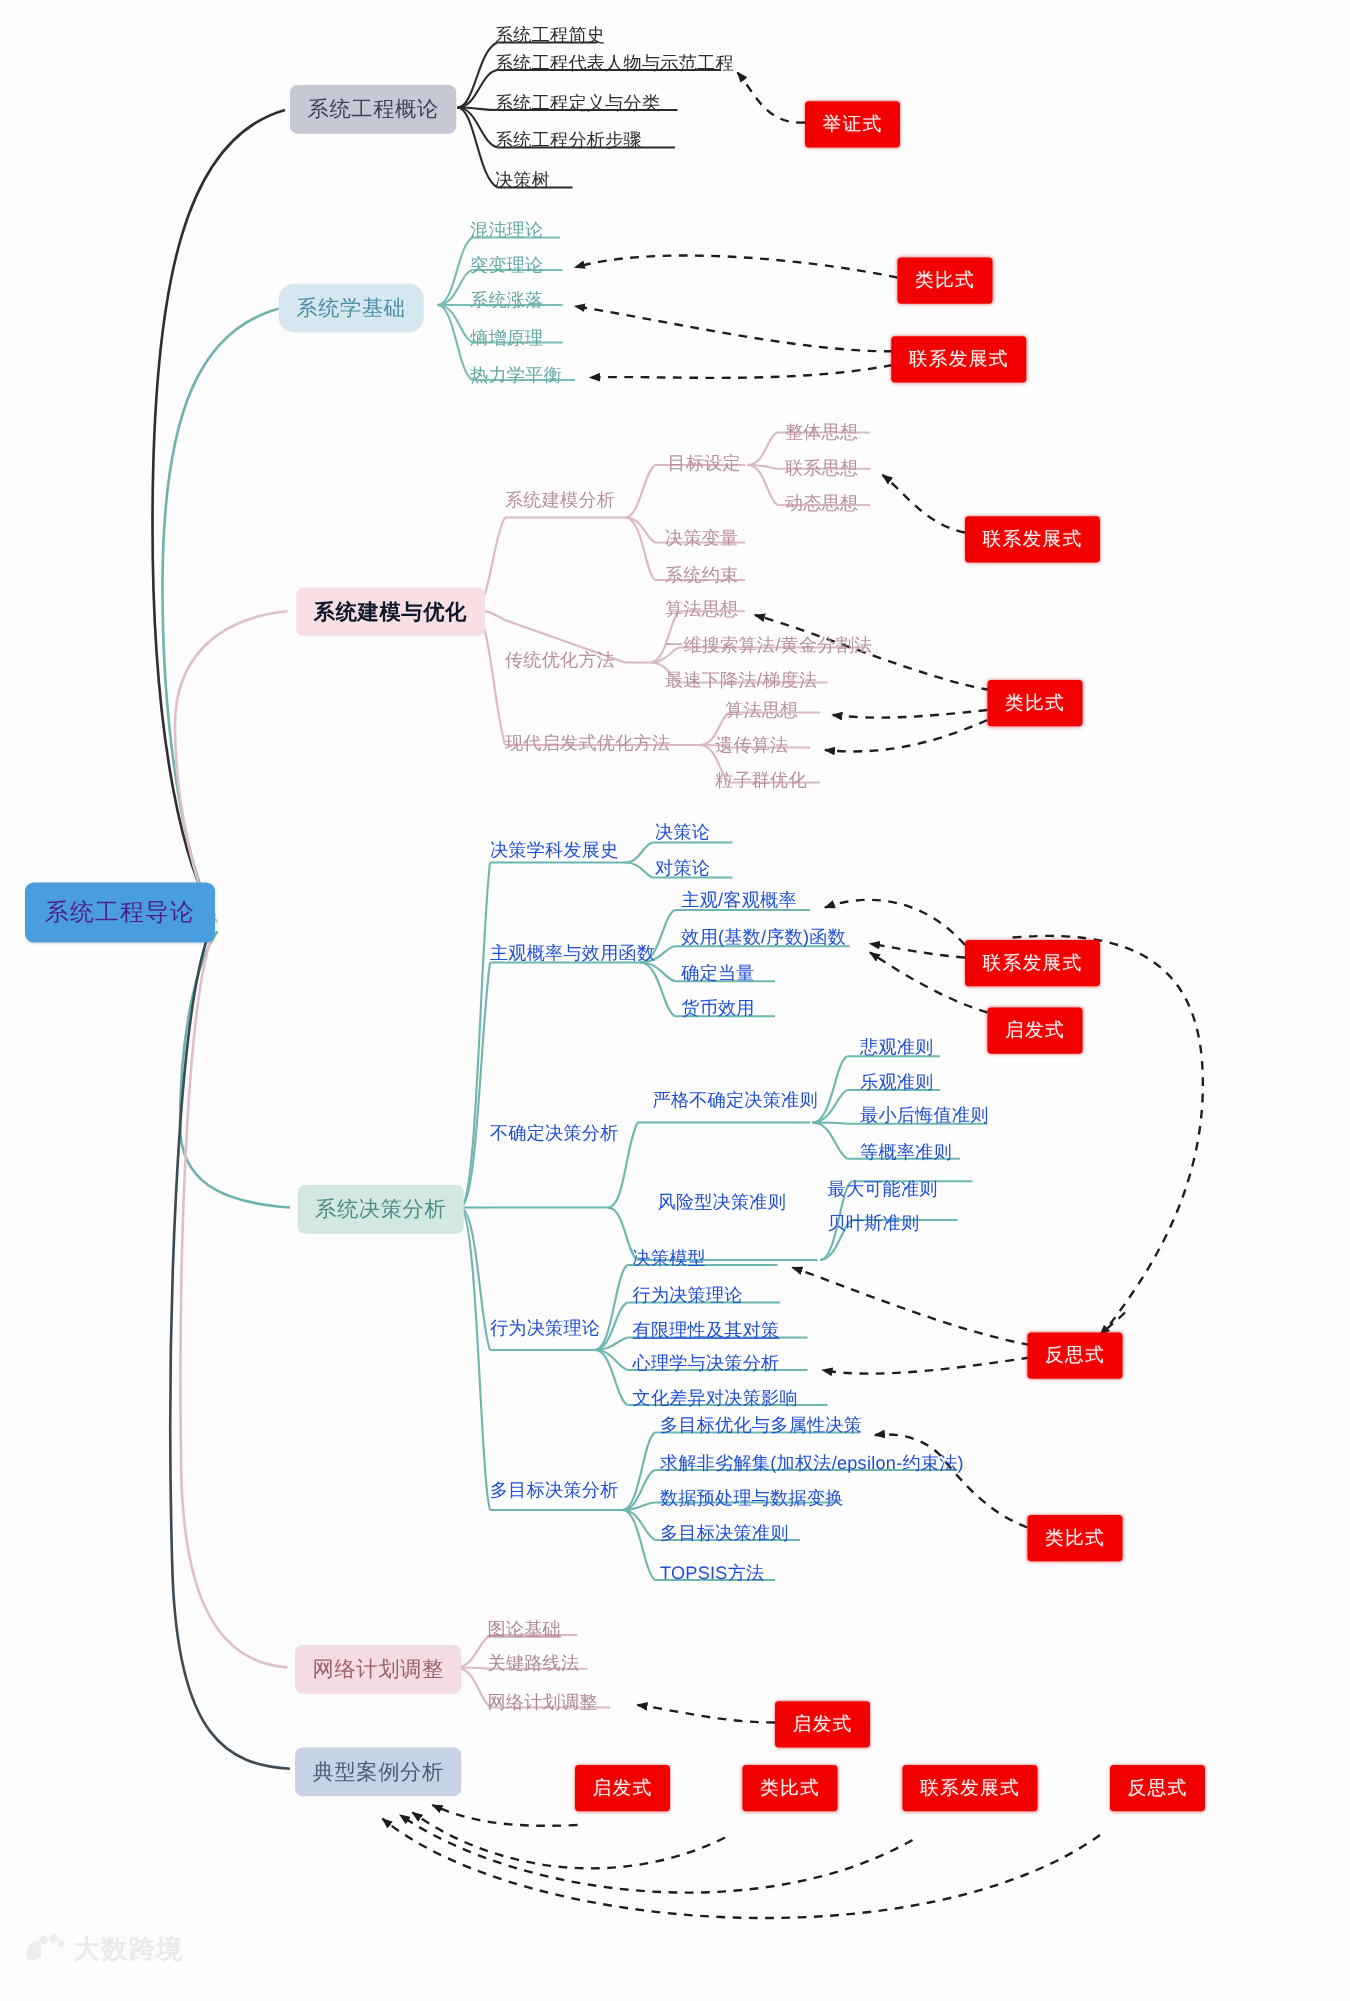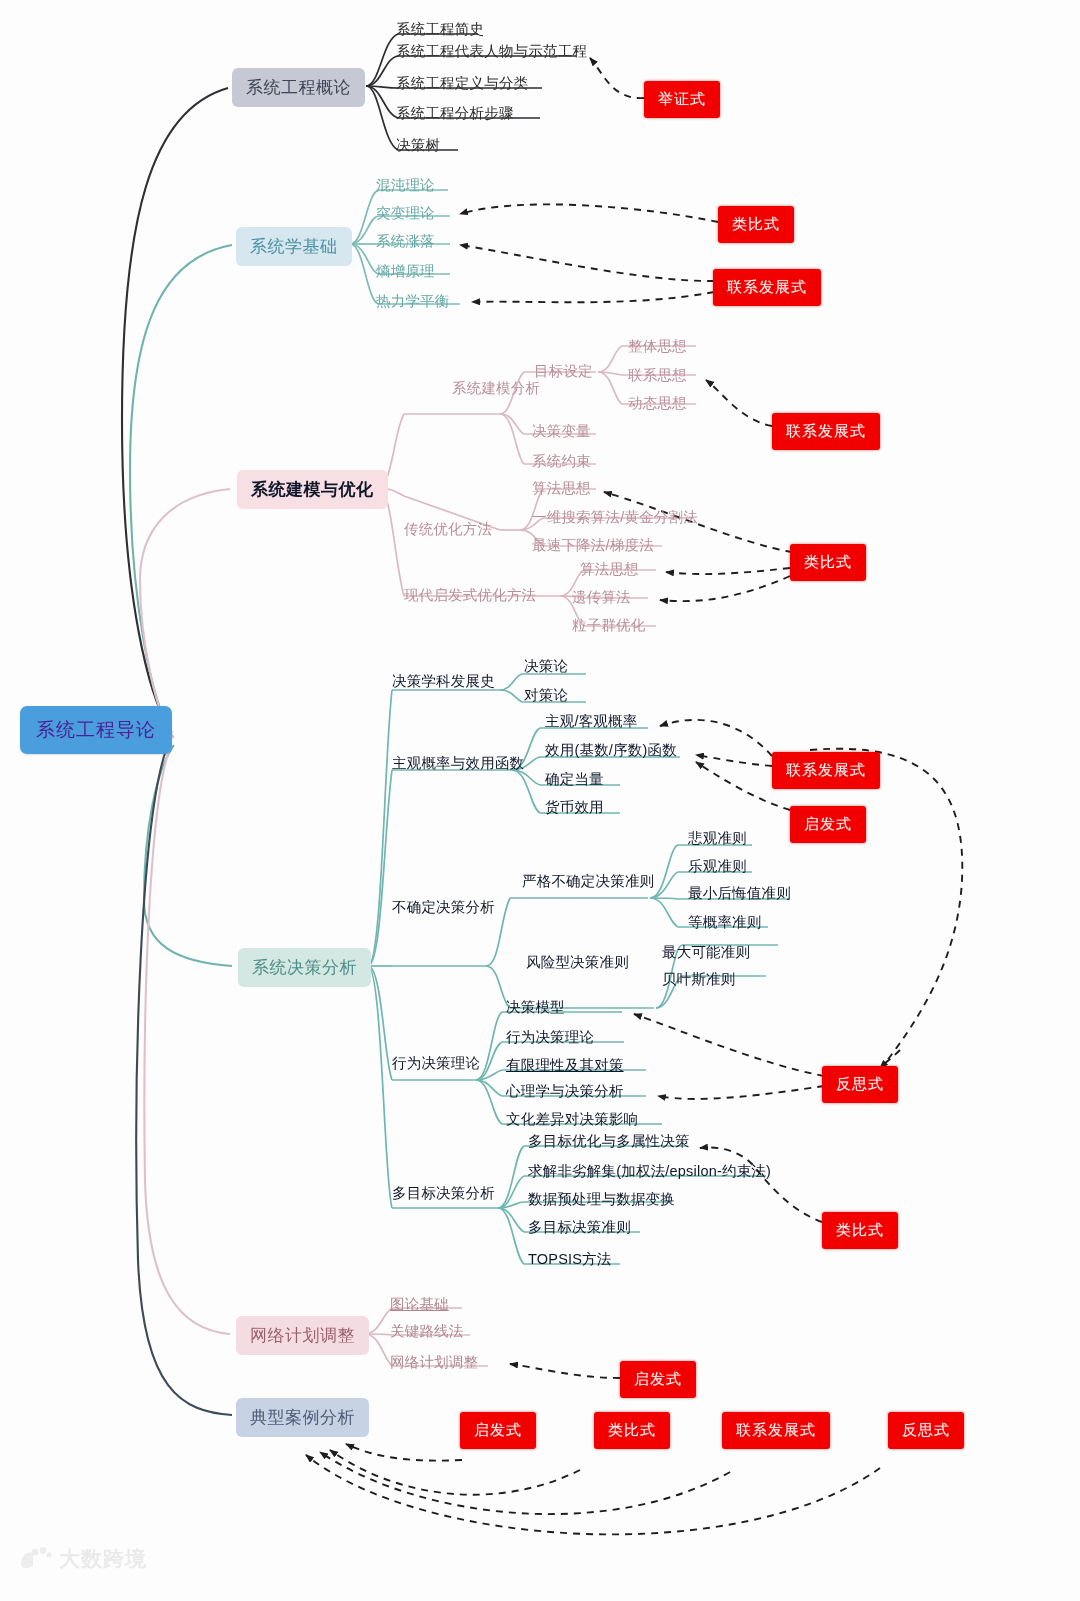--- a/index.html
+++ b/index.html
@@ -48,21 +48,21 @@
   
   .lbl{
     position:absolute;
     font-size:14.5px;
     white-space:nowrap;
     letter-spacing:.2px;
     line-height:1;
   }
   .t-dark {color:#2c2c2c;}
   .t-teal {color:#63a8a4;}
-  .t-teal2{color:#0f172a;}
+  .t-teal2{color:#1d4ed8;}
   .t-pink {color:#b98e99;}
   .t-pink3{color:#b08791;}
 
   
   .tag{
     position:absolute;
     background:#f20000;
     color:#fff4f4;
     font-size:15px;
     letter-spacing:1px;
@@ -311,34 +311,34 @@
   <div class="branch b-grey" style="left:232px;top:68px;">系统工程概论</div>
 
   <div class="lbl t-dark" style="left:396px;top:22px;">系统工程简史</div>
   <div class="lbl t-dark" style="left:396px;top:44px;">系统工程代表人物与示范工程</div>
   <div class="lbl t-dark" style="left:396px;top:76px;">系统工程定义与分类</div>
   <div class="lbl t-dark" style="left:396px;top:106px;">系统工程分析步骤</div>
   <div class="lbl t-dark" style="left:396px;top:138px;">决策树</div>
 
   <div class="tag" style="left:644px;top:81px;">举证式</div>
 
-  <div class="branch b-blue" style="left:236px;top:227px;">系统学基础</div>
+  <div class="branch b-blue" style="left:223px;top:227px;border-radius:12px;">系统学基础</div>
 
   <div class="lbl t-teal" style="left:376px;top:178px;">混沌理论</div>
   <div class="lbl t-teal" style="left:376px;top:206px;">突变理论</div>
   <div class="lbl t-teal" style="left:376px;top:234px;">系统涨落</div>
   <div class="lbl t-teal" style="left:376px;top:264px;">熵增原理</div>
   <div class="lbl t-teal" style="left:376px;top:294px;">热力学平衡</div>
 
   <div class="tag" style="left:718px;top:206px;">类比式</div>
   <div class="tag" style="left:713px;top:269px;">联系发展式</div>
 
   <div class="branch b-pink" style="left:237px;top:470px;">系统建模与优化</div>
 
-  <div class="lbl t-pink" style="left:404px;top:381px;margin-left:48px;">系统建模分析</div>
+  <div class="lbl t-pink" style="left:404px;top:394px;">系统建模分析</div>
   <div class="lbl t-pink" style="left:534px;top:364px;text-align:right;">目标设定</div>
   <div class="lbl t-pink" style="left:628px;top:339px;">整体思想</div>
   <div class="lbl t-pink" style="left:628px;top:368px;">联系思想</div>
   <div class="lbl t-pink" style="left:628px;top:396px;">动态思想</div>
   <div class="lbl t-pink" style="left:532px;top:424px;">决策变量</div>
   <div class="lbl t-pink" style="left:532px;top:454px;">系统约束</div>
 
   <div class="lbl t-pink" style="left:404px;top:522px;">传统优化方法</div>
   <div class="lbl t-pink" style="left:532px;top:481px;">算法思想</div>
   <div class="lbl t-pink" style="left:532px;top:510px;">一维搜索算法/黄金分割法</div>

